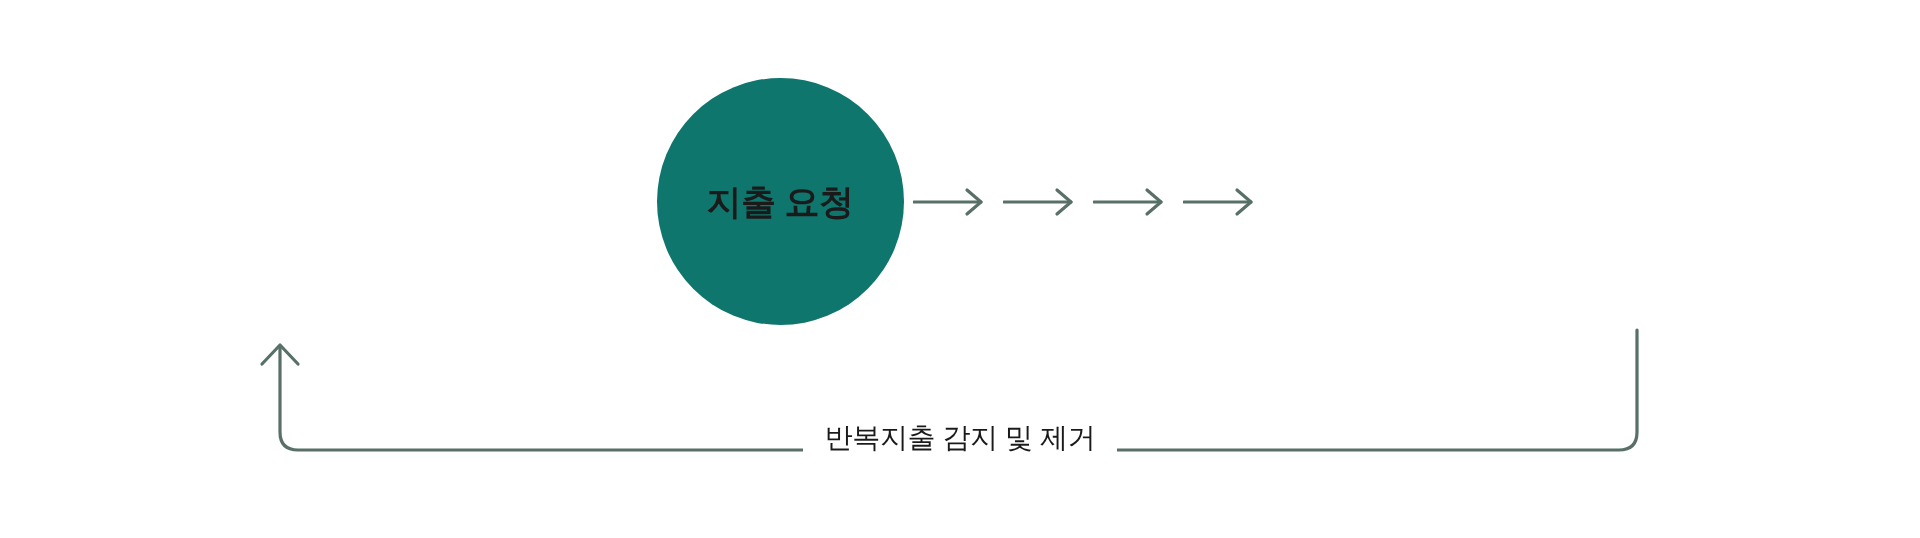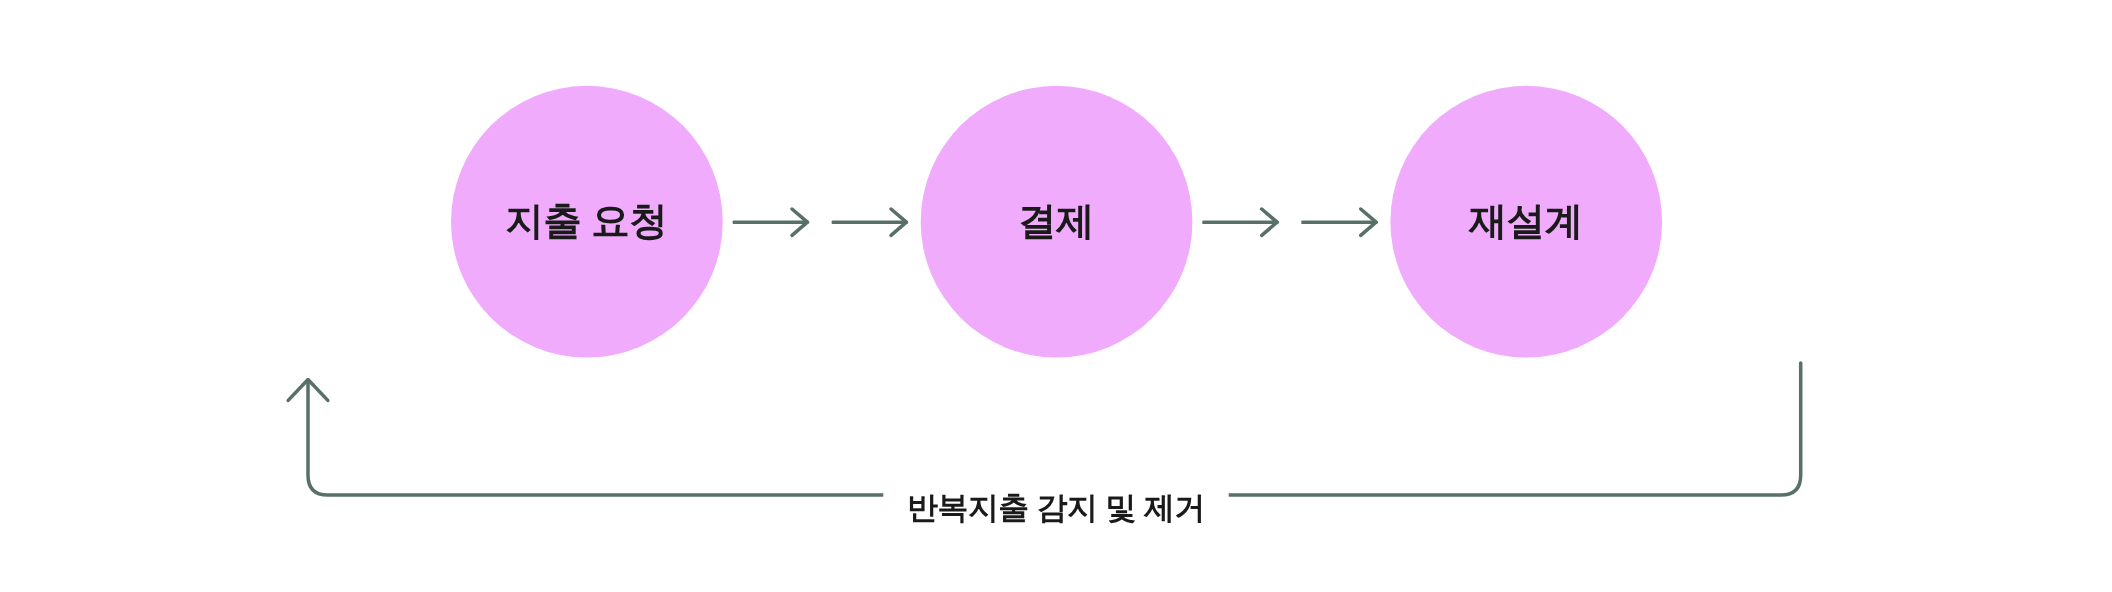--- a/index.html
+++ b/index.html
@@ -36,21 +36,21 @@
     gap: 0;
     pointer-events: none;
   }
 
   .stage-circle {
     position: relative;
     width: 247px;
     height: 247px;
     margin-top: 78px;
     border-radius: 50%;
-    background: #f0abfc;
+    background: #0f766e;
     display: flex;
     align-items: center;
     justify-content: center;
     flex: 0 0 auto;
     pointer-events: auto;
   }
 
   .stage-label {
     font-size: 35px;
     font-weight: 700;
@@ -83,26 +83,26 @@
     width: 1920px;
     height: 538px;
     pointer-events: none;
   }
   #feedback-loop svg {
     display: block;
   }
 
   .loop-label {
     position: absolute;
-    top: 448px;
+    top: 424px;
     left: 0;
     width: 1920px;
     text-align: center;
     font-size: 28px;
-    font-weight: 700;
+    font-weight: 400;
     color: #1a1a1a;
     letter-spacing: -0.4px;
     line-height: 1;
     white-space: nowrap;
   }
   .loop-label span {
     background: #ffffff;
     padding: 0 22px;
   }
 </style>
@@ -134,42 +134,36 @@
     </div>
 
 
     <div class="flow-arrow">
       <svg width="72" height="30" viewBox="0 0 72 30" fill="none" xmlns="http://www.w3.org/2000/svg">
         <path d="M 1 15 L 68 15" stroke="#587068" stroke-width="3.2" stroke-linecap="round"></path>
         <path d="M 54 3 L 68 15 L 54 27" stroke="#587068" stroke-width="3.2" fill="none" stroke-linecap="round" stroke-linejoin="round"></path>
       </svg>
     </div>
 
-    <div class="stage-circle">
-      <div class="stage-label">결제</div>
-    </div>
 
     <div class="flow-arrow">
       <svg width="72" height="30" viewBox="0 0 72 30" fill="none" xmlns="http://www.w3.org/2000/svg">
         <path d="M 1 15 L 68 15" stroke="#587068" stroke-width="3.2" stroke-linecap="round"></path>
         <path d="M 54 3 L 68 15 L 54 27" stroke="#587068" stroke-width="3.2" fill="none" stroke-linecap="round" stroke-linejoin="round"></path>
       </svg>
     </div>
 
 
     <div class="flow-arrow">
       <svg width="72" height="30" viewBox="0 0 72 30" fill="none" xmlns="http://www.w3.org/2000/svg">
         <path d="M 1 15 L 68 15" stroke="#587068" stroke-width="3.2" stroke-linecap="round"></path>
         <path d="M 54 3 L 68 15 L 54 27" stroke="#587068" stroke-width="3.2" fill="none" stroke-linecap="round" stroke-linejoin="round"></path>
       </svg>
     </div>
 
-    <div class="stage-circle">
-      <div class="stage-label">재설계</div>
-    </div>
 
   </div>
 
   <div class="loop-label">
     <span>반복지출 감지 및 제거</span>
   </div>
 
 </div>
 
 </body></html>

